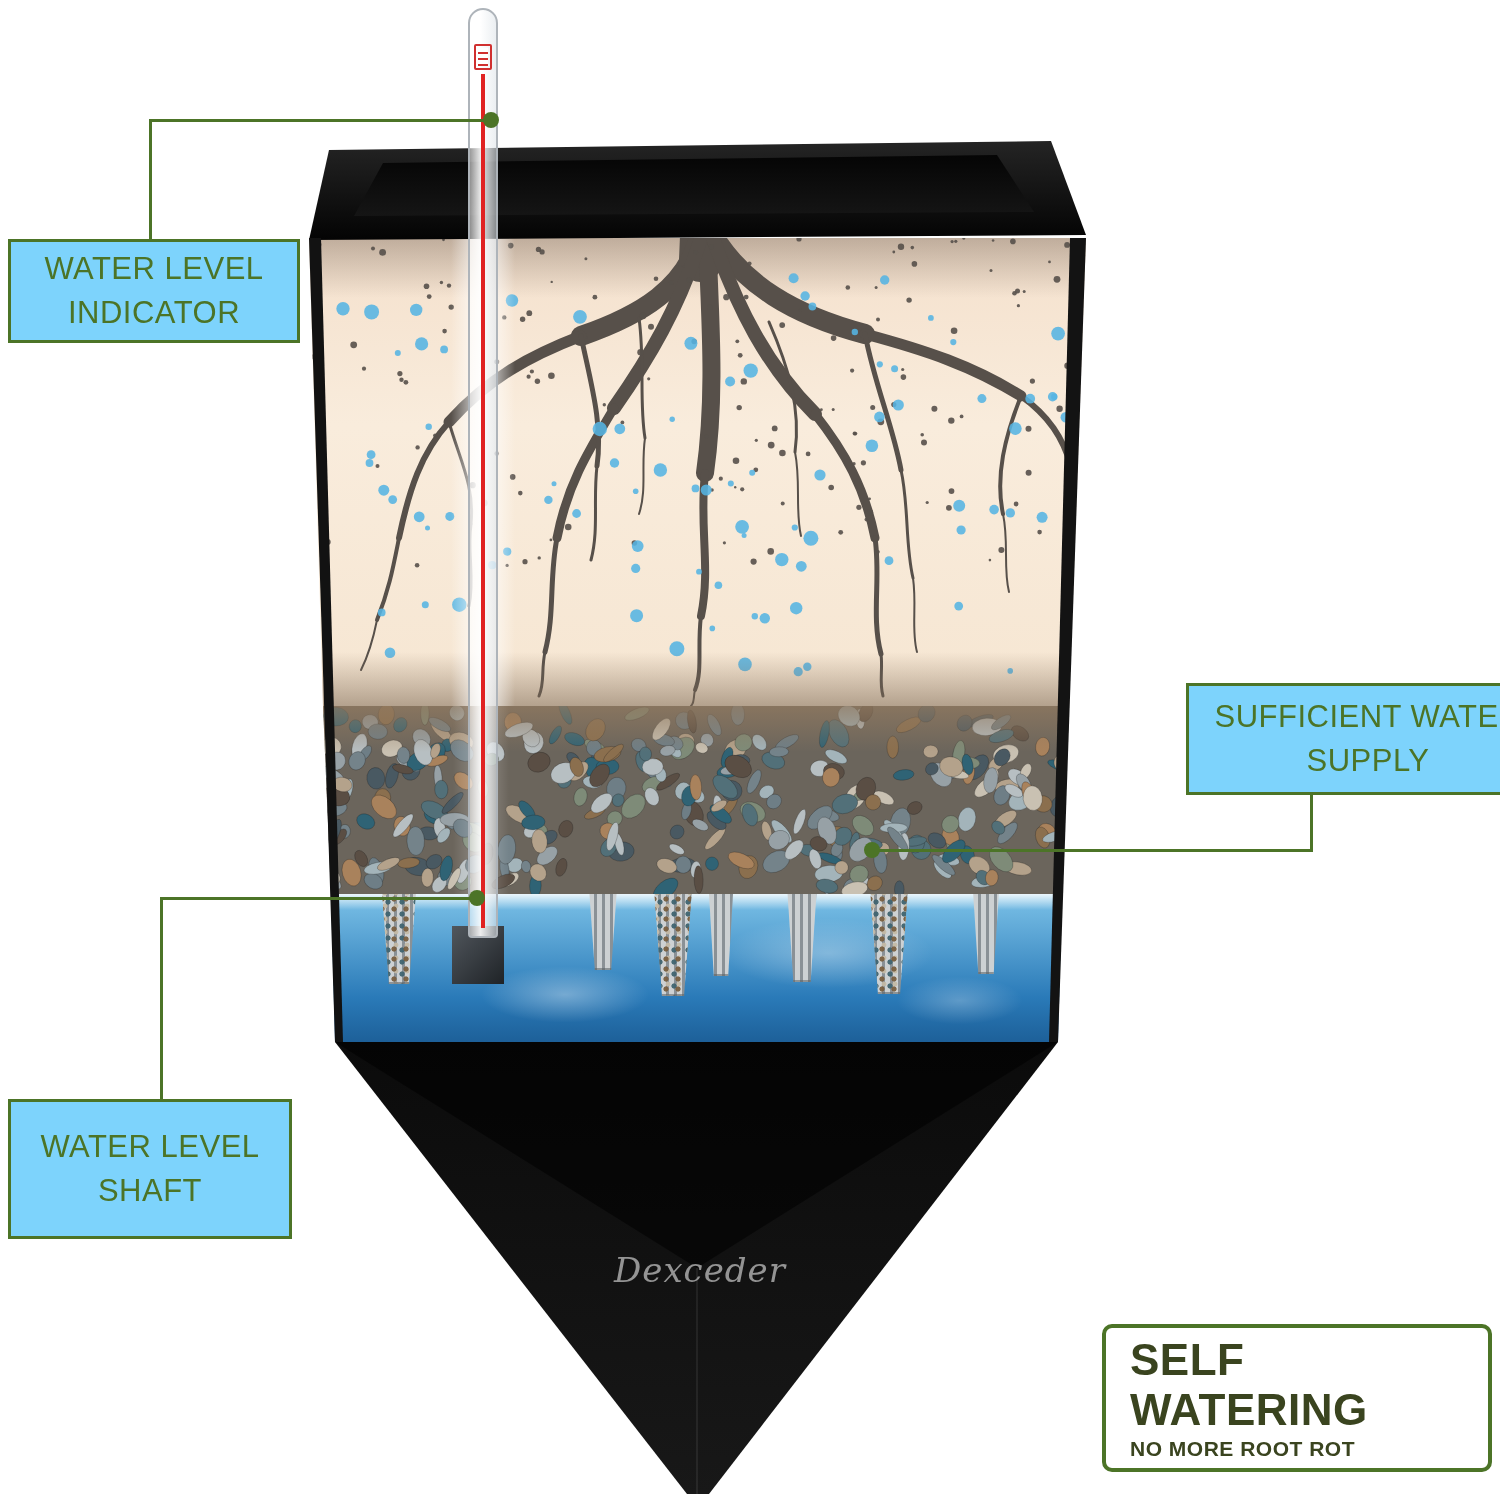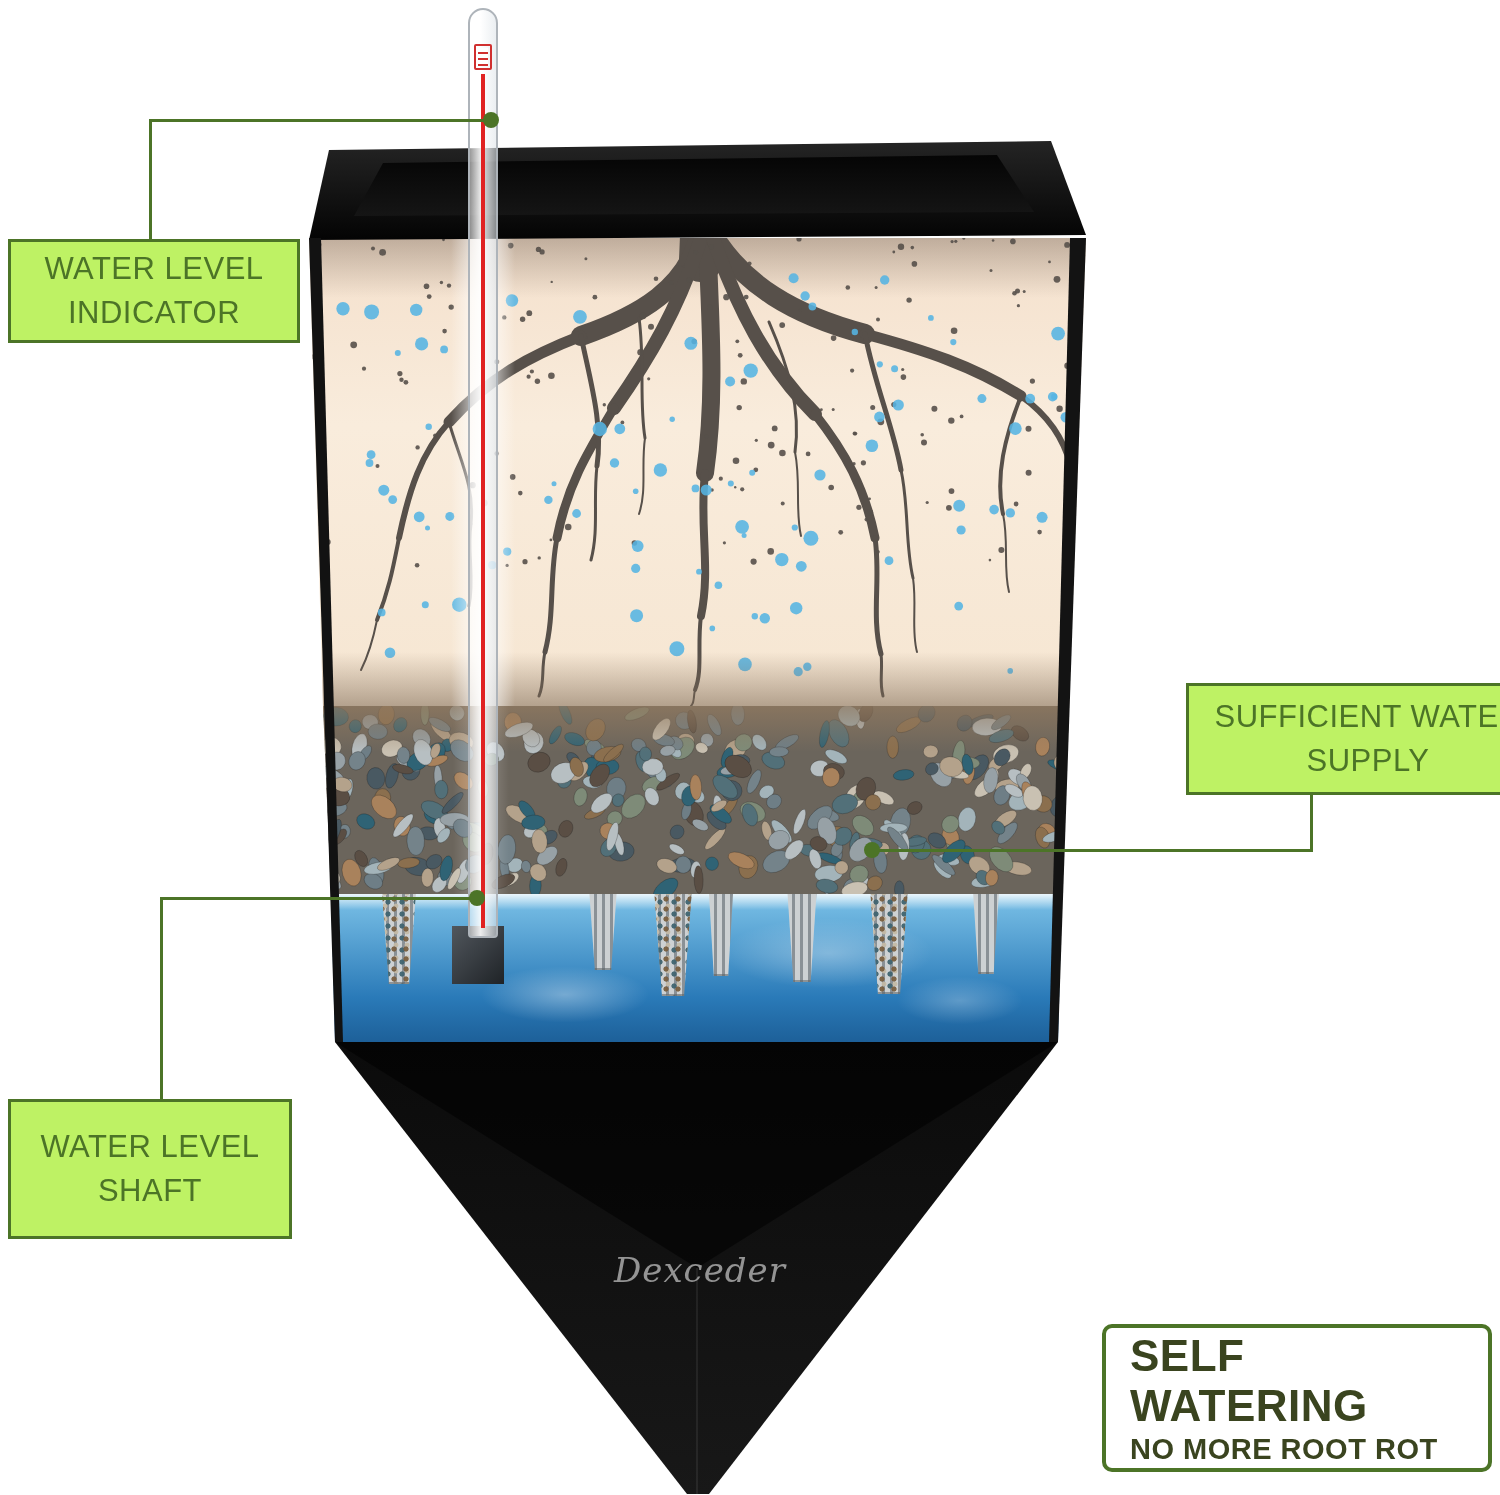--- a/index.html
+++ b/index.html
@@ -76,33 +76,33 @@
         border:2px solid #aeb4ba;border-radius:15px 15px 4px 4px;box-sizing:border-box;}
   .red-line{position:absolute;left:11px;top:64px;bottom:8px;width:4px;background:#e02222;}
   .max-tag{position:absolute;left:4px;top:34px;width:18px;height:26px;background:#fff;
         border:2px solid #d03030;border-radius:2px;box-sizing:border-box;padding:2px;
         background-image:repeating-linear-gradient(180deg,#d03030 0 2px,transparent 2px 6px);
         background-clip:content-box;}
 
   
   .hline,.vline{position:absolute;background:var(--green);z-index:40;}
   .dot{position:absolute;width:16px;height:16px;border-radius:50%;background:var(--green);z-index:40;}
-  .callout{position:absolute;z-index:41;background:#bef264;border:3px solid var(--green);
+  .callout{position:absolute;z-index:41;background:#7dd3fc;border:3px solid var(--green);
         color:var(--green);font-size:31px;font-weight:500;line-height:1.42;letter-spacing:.5px;
         display:flex;align-items:center;justify-content:center;text-align:center;
         padding:0 12px;box-sizing:border-box;}
   .co-wli{left:8px;top:239px;width:292px;height:104px;}
   .co-wls{left:8px;top:1099px;width:284px;height:140px;}
   .co-sws{left:1186px;top:683px;width:364px;height:112px;}
 
   .badge{position:absolute;left:1102px;top:1292px;width:390px;height:148px;z-index:41;
         background:#fff;border:4px solid var(--green);border-radius:10px;box-sizing:border-box;
         display:flex;flex-direction:column;justify-content:center;padding:10px 24px;margin-top:32px;}
   .badge-title{font-size:44px;font-weight:800;color:var(--badge-text);letter-spacing:.5px;}
-  .badge-sub{font-size:29px;font-weight:700;color:var(--badge-text);margin-top:2px;letter-spacing:.5px;}
+  .badge-sub{font-size:21px;font-weight:700;color:var(--badge-text);margin-top:2px;letter-spacing:.5px;}
 
   .logo{position:absolute;left:600px;top:1250px;width:200px;text-align:center;z-index:15;
         color:#949494;font-family:"DejaVu Serif",serif;font-style:italic;font-weight:400;
         font-size:34px;letter-spacing:1px;}
 </style>
 </head>
 <body>
 
 <div class="stage">
 

